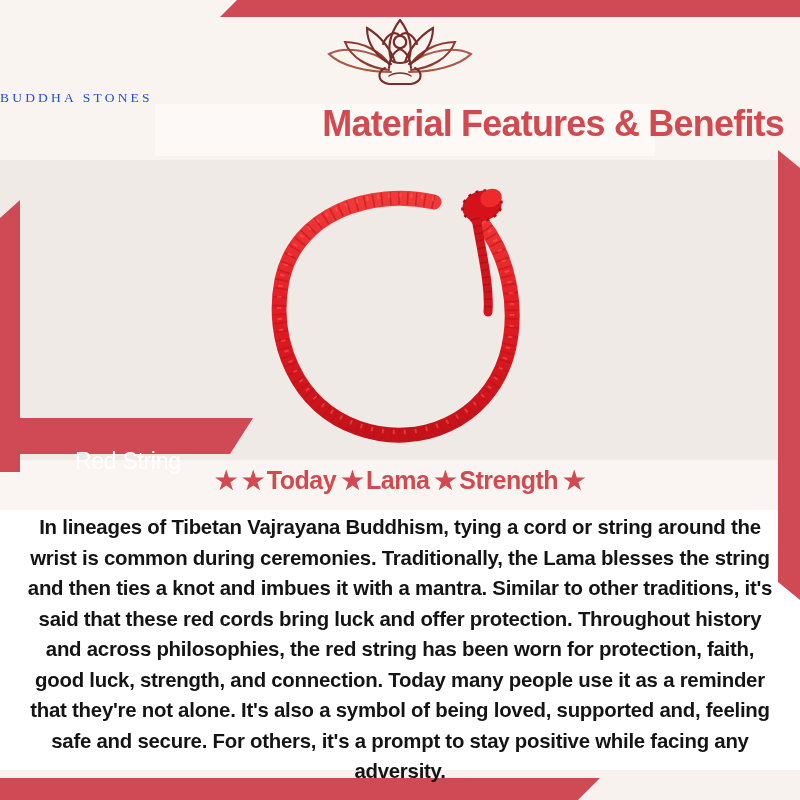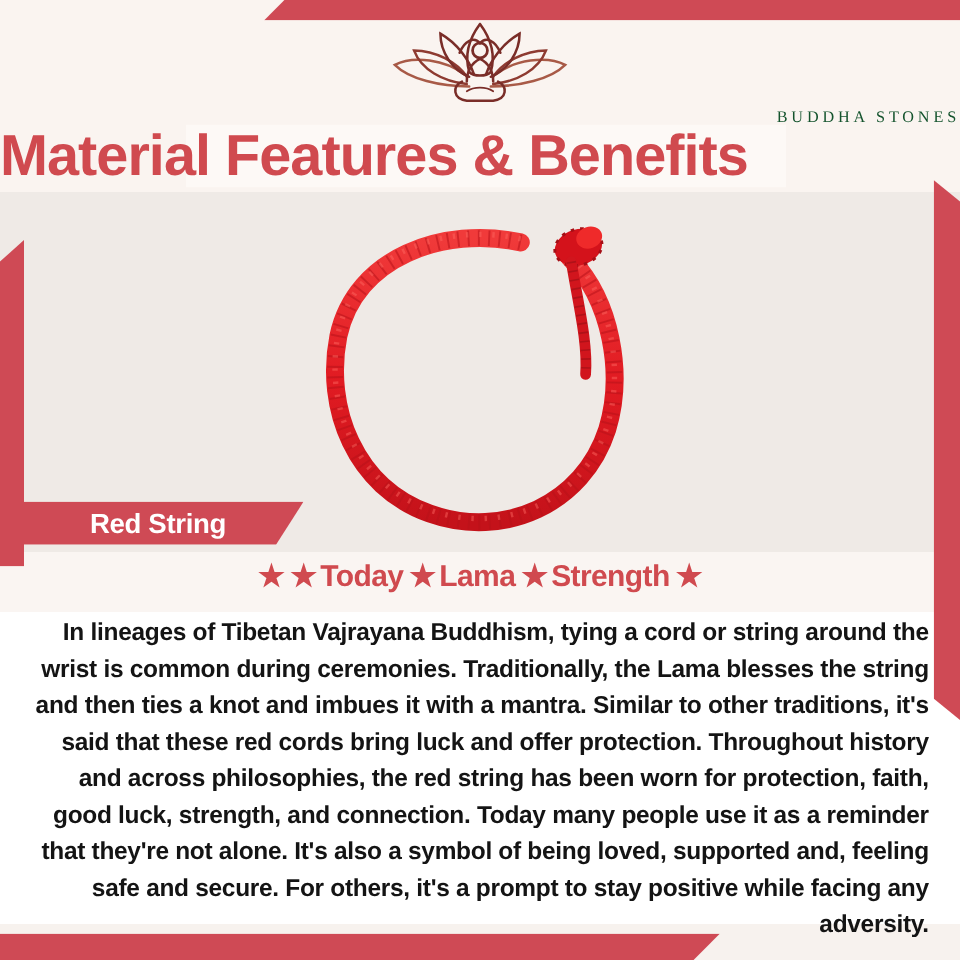--- a/index.html
+++ b/index.html
@@ -83,37 +83,37 @@
     left: 0; top: 16px;
     width: 800px;
     text-align: center;
   }
   .logo-mark { display: block; margin: 0 auto; }
   .logo-word {
     margin-top: 2px;
     font-family: "Liberation Serif", serif;
     font-size: 13.5px;
     letter-spacing: 3.2px;
-    color: #14532d;
-    text-align: right;
+    color: #1d4ed8;
+    text-align: left;
   }
 
   
   .title-plate {
     position: absolute;
     left: 155px; top: 104px;
     width: 500px; height: 52px;
     background: #fdf9f6;
   }
   .title-text {
     position: absolute;
     left: 0; top: 103px;
     width: 784px;
-    text-align: left;
-    font-size: 48px;
+    text-align: right;
+    font-size: 36px;
     font-weight: bold;
     letter-spacing: -0.8px;
     color: #d04a4f;
     font-family: "Liberation Sans", sans-serif;
   }
 
   
   .bracelet-wrap {
     position: absolute;
     left: 238px; top: 162px;
@@ -123,23 +123,23 @@
   
   .ribbon {
     position: absolute;
     left: 20px; top: 418px;
     width: 233px; height: 36px;
     background: #cf4a55;
     clip-path: polygon(0 0, 100% 0, calc(100% - 23px) 100%, 0 100%);
   }
   .ribbon-label {
     position: absolute;
-    left: 75px; top: 423px;
+    left: 75px; top: 448px;
     font-size: 23px;
-    font-weight: bold;
+    font-weight: normal;
     color: #ffffff;
     letter-spacing: -0.3px;
   }
 
   
   .benefits {
     position: absolute;
     left: 0; top: 466px;
     width: 800px;
     display: flex;
@@ -166,21 +166,21 @@
   
   .body-copy {
     position: absolute;
     left: 26px; top: 512px;
     width: 748px;
     font-size: 20.4px;
     font-weight: bold;
     line-height: 30.5px;
     color: #141414;
     letter-spacing: -0.25px;
-    text-align: right;
+    text-align: center;
   }
 </style>
 </head>
 <body>
 
 <div class="poster">
 
   <div class="band-top"></div>
   <div class="band-mid"></div>
   <div class="band-lower"></div>

